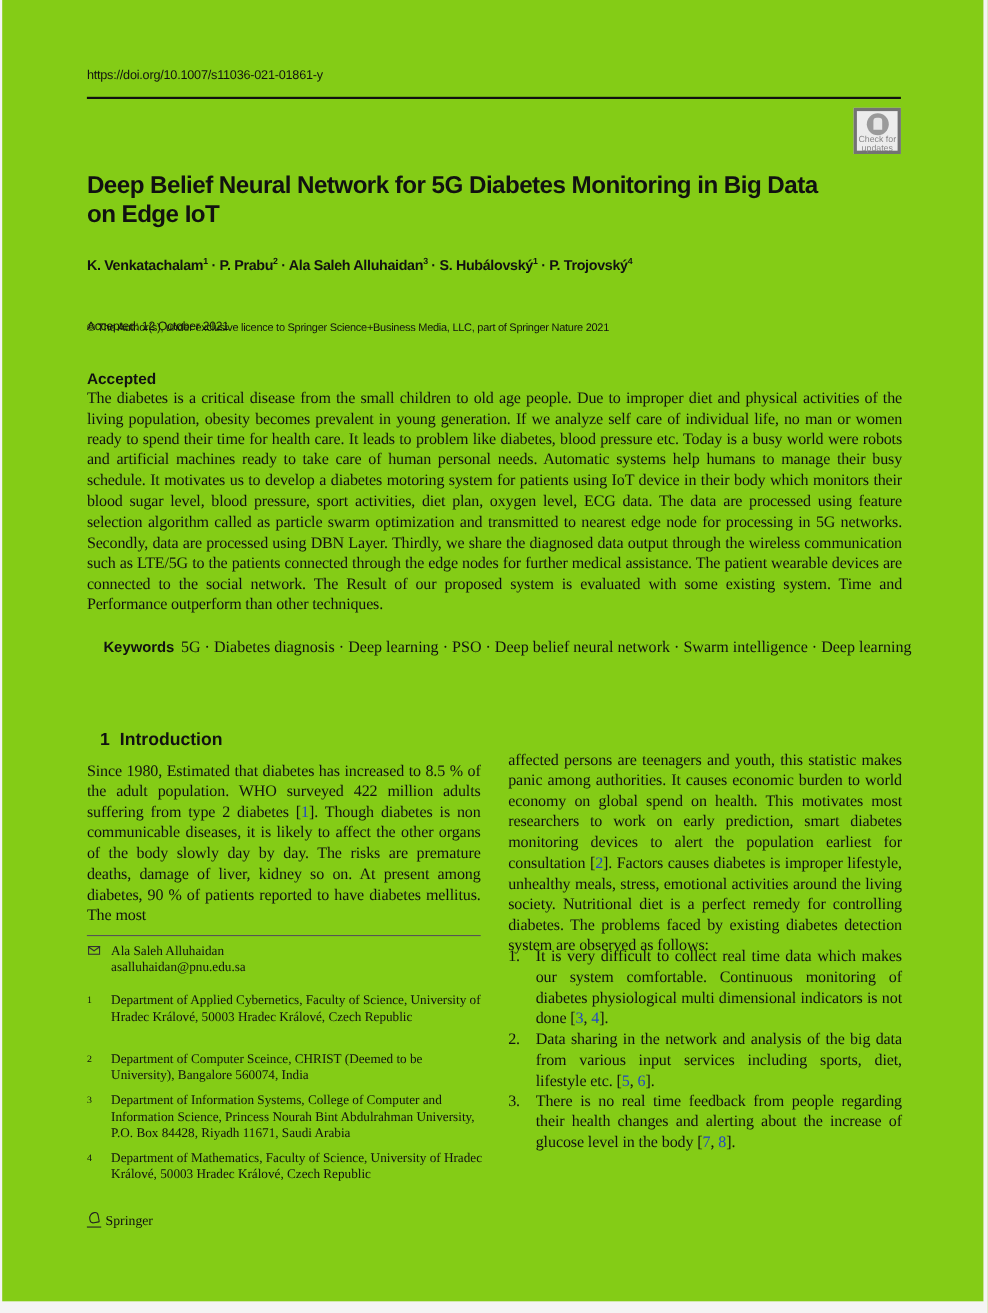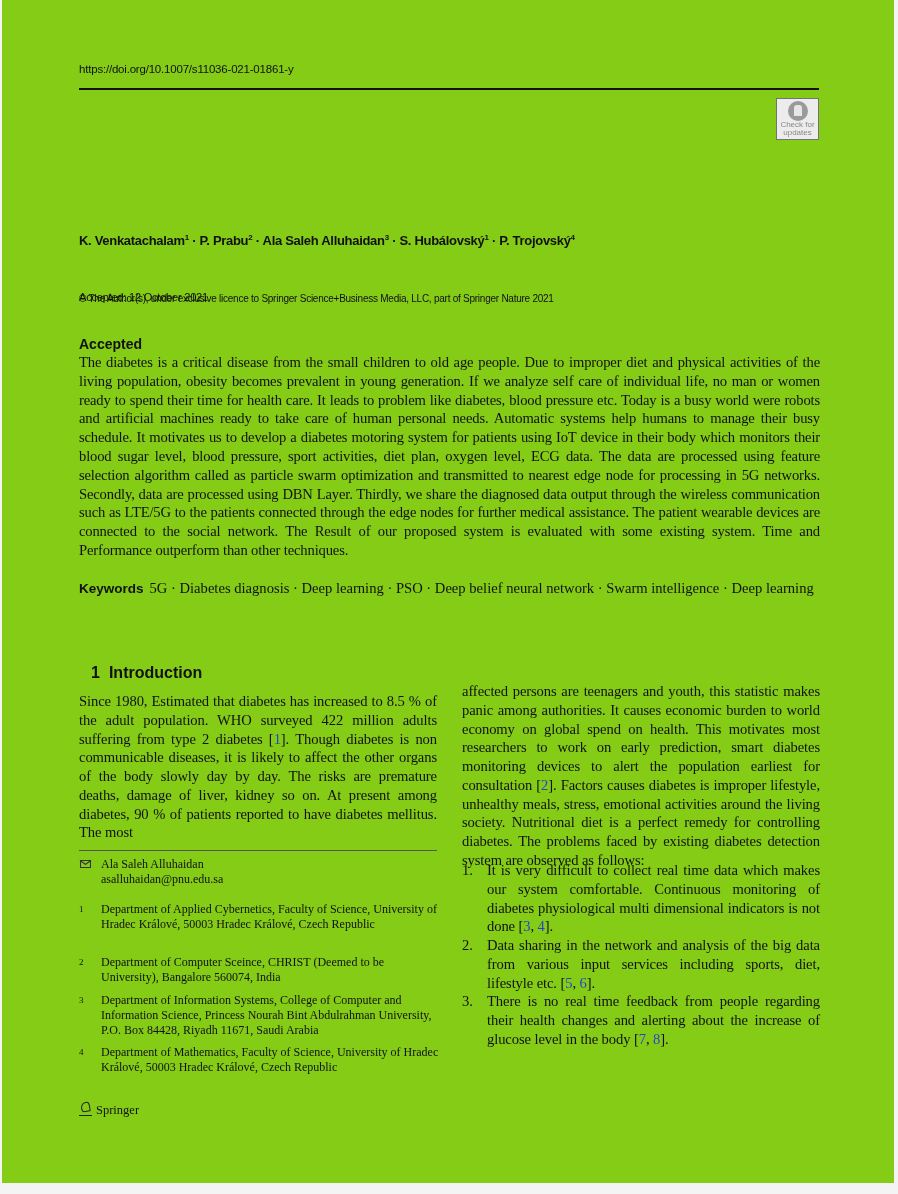--- a/index.html
+++ b/index.html
@@ -3,32 +3,32 @@
 <meta charset="utf-8">
 <style>
   html, body { margin:0; padding:0; }
   body { width:898px; height:1194px; background:#f4f4f4; position:relative; overflow:hidden; }
   .page { position:absolute; left:2px; top:0; width:892px; height:1183px; background:#84cc16; }
   .sans { font-family:"Liberation Sans", "DejaVu Sans", sans-serif; }
   .serif { font-family:"Liberation Serif", "DejaVu Serif", serif; color:#111; }
   .abs { position:absolute; }
   .doi { left:77px; top:63px; font-size:11.5px; color:#111; letter-spacing:-0.2px; }
   .rule-top { left:77px; top:88px; width:740px; height:2px; background:#111; }
-  .badge { left:774px; top:98px; width:43px; height:42px; background:#ececec; border:1px solid #737373; box-sizing:border-box; text-align:center; }
+  .badge { left:774px; top:98px; width:43px; height:42px; background:#ececec; border:3px solid #737373; box-sizing:border-box; text-align:center; }
   .badge .circle { width:20px; height:20px; border-radius:50%; background:#9a9a9a; margin:2px auto 0; position:relative; }
   .badge .circle::after { content:""; position:absolute; left:6px; top:4px; width:8px; height:11px; border-radius:3px 3px 0 0; background:#e6e6e6; }
   .badge .btxt { font-size:8px; line-height:8px; color:#888; font-family:"Liberation Sans", sans-serif; }
   .title { left:77px; top:154px; width:680px; font-size:22px; line-height:27px; font-weight:bold; color:#111; letter-spacing:-0.5px; }
   .authors { left:77px; top:233px; font-size:13px; font-weight:bold; color:#111; letter-spacing:-0.3px; white-space:nowrap; }
   .authors sup { font-size:8px; }
   .accepted { left:77px; top:276px; font-size:11px; color:#111; letter-spacing:-0.2px;margin-top:15px; }
   .copyright { left:77px; top:293px; font-size:10px; color:#111; letter-spacing:-0.25px; white-space:nowrap; }
   .abstract-h { left:77px; top:336px; font-size:14px; font-weight:bold; color:#111; }
   .abstract { left:77px; top:353px; width:741px; font-size:14.6px; line-height:18.8px; text-align:justify; letter-spacing:-0.15px; }
-  .keywords { left:77px; top:579px; width:741px; font-size:14.6px; line-height:19px; }
+  .keywords { left:92px; top:579px; width:741px; font-size:14.6px; line-height:19px; }
   .keywords .kl { font-family:"Liberation Sans", sans-serif; font-weight:bold; font-size:13.5px; margin-right:6px; }
   .sec-h { left:77px; top:652px; font-size:16px; font-weight:bold; color:#111; }
   .sec-h .num { margin-right:9px; }
   .col { font-size:14.6px; line-height:18.75px; text-align:justify; letter-spacing:-0.1px; }
   .left-para { left:77px; top:692px; width:358px; }
   .right-para { left:460px; top:682px; width:358px; }
   .cite { color:#2346c8; }
   .fn-rule { left:77px; top:850px; width:358px; height:1px; background:#555; }
   .fn { font-size:12px; line-height:15px; color:#111; }
   .fn-row { position:absolute; left:77px; width:358px; }
@@ -53,20 +53,21 @@
 
   <a class="abs sans doi">https://doi.org/10.1007/s11036-021-01861-y</a>
   <div class="abs rule-top"></div>
 
   <div class="abs badge">
     <div class="circle"></div>
     <div class="btxt">Check for</div>
     <div class="btxt">updates</div>
   </div>
 
+  <h1 class="abs sans title" style="margin:0">Deep Belief Neural Network for 5G Diabetes Monitoring in Big Data on Edge IoT</h1>
 
   <div class="abs sans authors">
     <span><span>K. Venkatachalam</span><sup>1</sup></span><span> · </span><span><span>P. Prabu</span><sup>2</sup></span><span> · </span><span><span>Ala Saleh Alluhaidan</span><sup>3</sup></span><span> · </span><span><span>S. Hubálovský</span><sup>1</sup></span><span> · </span><span><span>P. Trojovský</span><sup>4</sup></span>
   </div>
 
   <div class="abs sans accepted">Accepted: 12 October 2021</div>
   <div class="abs sans copyright">© The Author(s), under exclusive licence to Springer Science+Business Media, LLC, part of Springer Nature 2021</div>
 
   <div class="abs sans abstract-h">Accepted</div>
   <div class="abs serif abstract">The diabetes is a critical disease from the small children to old age people. Due to improper diet and physical activities of the living population, obesity becomes prevalent in young generation. If we analyze self care of individual life, no man or women ready to spend their time for health care. It leads to problem like diabetes, blood pressure etc. Today is a busy world were robots and artificial machines ready to take care of human personal needs. Automatic systems help humans to manage their busy schedule. It motivates us to develop a diabetes motoring system for patients using IoT device in their body which monitors their blood sugar level, blood pressure, sport activities, diet plan, oxygen level, ECG data. The data are processed using feature selection algorithm called as particle swarm optimization and transmitted to nearest edge node for processing in 5G networks. Secondly, data are processed using DBN Layer. Thirdly, we share the diagnosed data output through the wireless communication such as LTE/5G to the patients connected through the edge nodes for further medical assistance. The patient wearable devices are connected to the social network. The Result of our proposed system is evaluated with some existing system. Time and Performance outperform than other techniques.</div>

